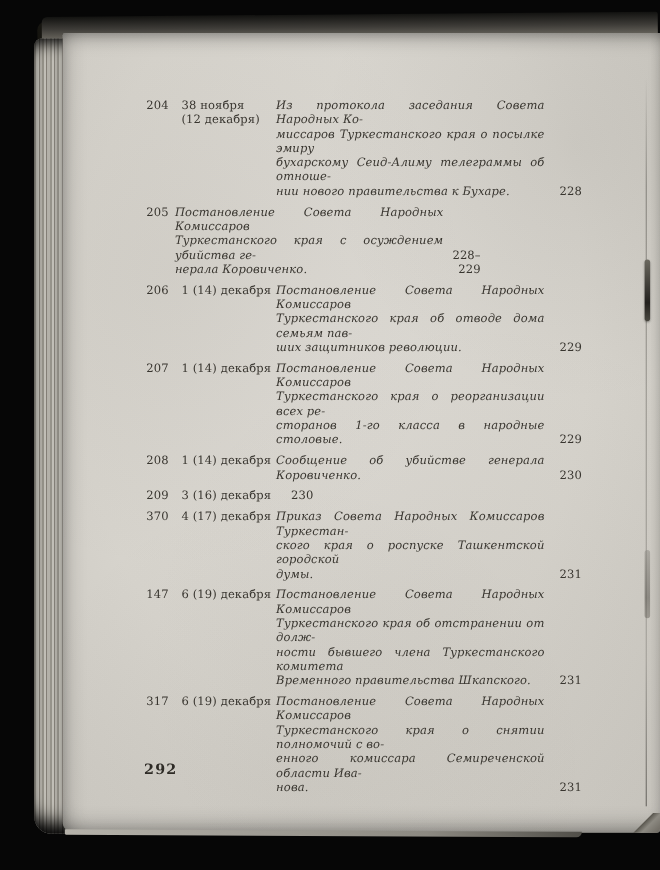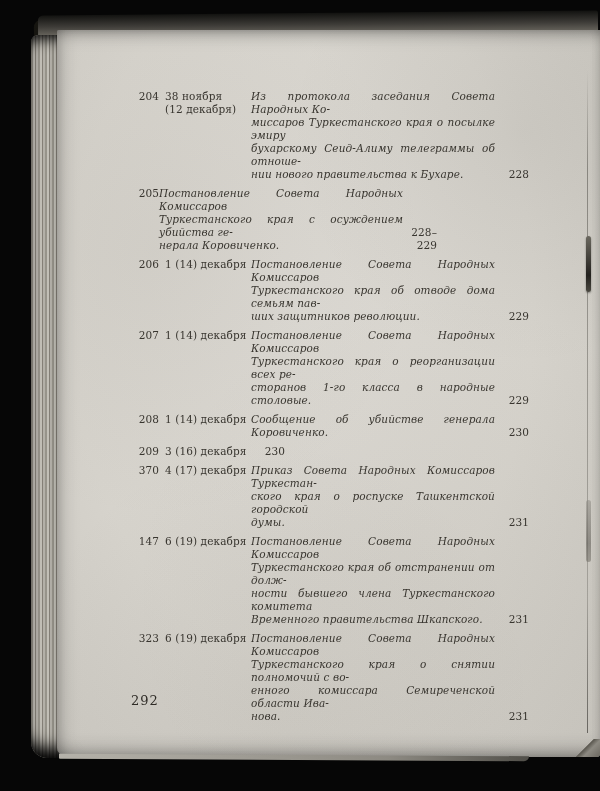--- a/index.html
+++ b/index.html
@@ -85,27 +85,27 @@
   
   .content{position:absolute;left:0;top:60px;width:100%;}
   .entry{
     display:flex;align-items:flex-start;
     margin-bottom:6px;padding-left:76px;
     color:var(--ink);
     font-size:10.5px;line-height:13px;
     letter-spacing:.1px;
   }
   .col{flex:none;}
-  .num{width:26px;text-align:right;}
+  .num{width:26px;text-align:left;}
   .date{width:86px;margin-left:6px;white-space:pre-line;}
   .desc{width:244px;white-space:pre-line;text-align:justify;font-style:italic;}
   .pref{width:34px;text-align:right;align-self:flex-end;white-space:pre-line;}
   .footer-num{
     position:absolute;left:74px;top:663px;
-    font-size:13px;font-weight:normal;letter-spacing:1px;
+    font-size:13px;font-weight:bold;letter-spacing:1px;
     color:#2e2b26;
   }
 </style>
 </head>
 <body>
 
 <div>
   <div class="cover-corner"></div>
   <div class="cover-top"></div>
   <div class="left-stack"></div>
@@ -181,21 +181,21 @@
     <div class="col num">147</div>
     <div class="col date">6 (19) декабря</div>
     <div class="col desc">Постановление Совета Народных Комиссаров
 Туркестанского края об отстранении от долж-
 ности бывшего члена Туркестанского комитета
 Временного правительства Шкапского.</div>
     <div class="col pref">231</div>
   </div>
 
   <div class="entry">
-    <div class="col num">323</div>
+    <div class="col num">317</div>
     <div class="col date">6 (19) декабря</div>
     <div class="col desc">Постановление Совета Народных Комиссаров
 Туркестанского края о снятии полномочий с во-
 енного комиссара Семиреченской области Ива-
 нова.</div>
     <div class="col pref">231</div>
   </div>
 
 </div>
 

